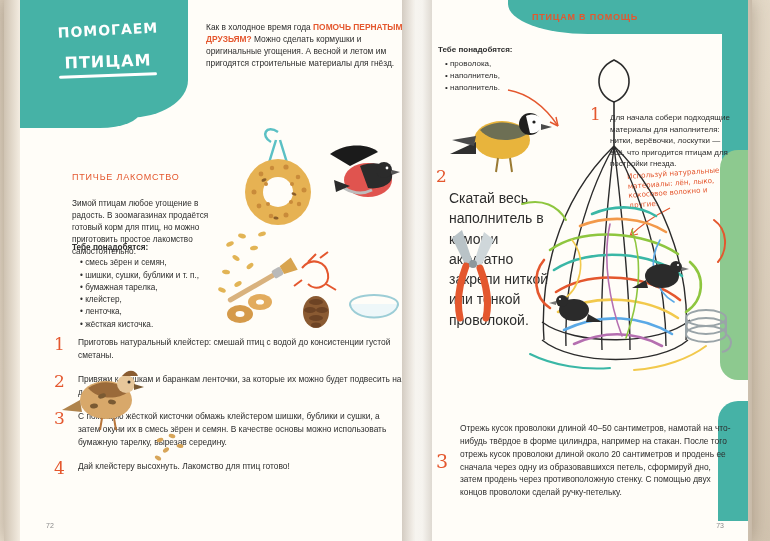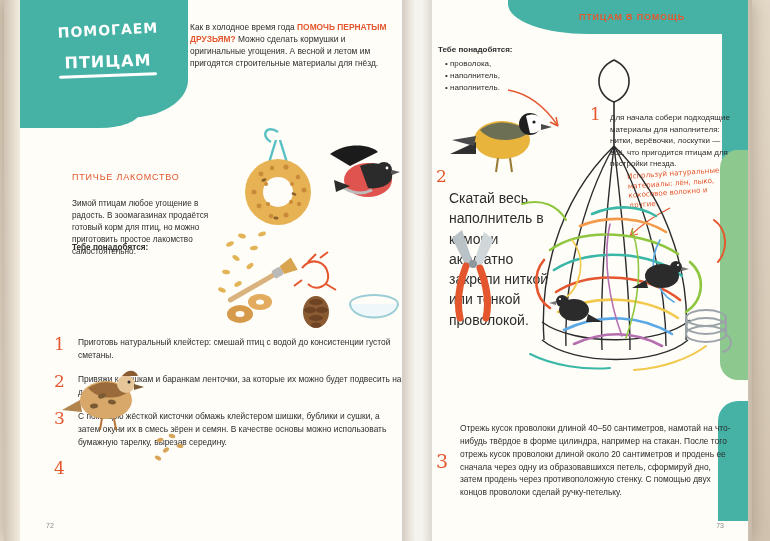--- a/index.html
+++ b/index.html
@@ -78,21 +78,21 @@
     color:#fff;text-align:center;
     font-family:"DejaVu Sans", sans-serif;
   }
   .title-line1{font-size:14px;letter-spacing:1px;font-weight:bold;transform:rotate(-3deg);}
   .title-line2{font-size:16px;letter-spacing:1px;font-weight:bold;margin-top:14px;transform:rotate(-2deg);}
   .title-underline{
     width:98px;height:3px;background:#fff;margin:3px auto 0;border-radius:2px;transform:rotate(-2deg);
   }
 
   .intro{
-    position:absolute;left:170px;top:22px;width:206px;
+    position:absolute;left:186px;top:22px;width:206px;
     font-size:8.4px;line-height:1.42;color:#2d2d2d;
   }
   .hl{color:#e4572e;font-weight:bold;}
 
   .sec-title{
     color:#e4572e;font-weight:normal;font-size:9px;letter-spacing:.8px;
   }
   .body-txt{font-size:8.2px;line-height:1.45;color:#2d2d2d;}
 
   .lblock1{position:absolute;left:52px;top:172px;width:142px;}
@@ -109,21 +109,21 @@
     width:24px;flex:none;line-height:1;
   }
   .step .txt{font-size:8.4px;line-height:1.5;color:#2d2d2d;}
 
   .pg-left{position:absolute;left:26px;bottom:12px;font-size:7px;color:#8a8a8a;}
   .pg-right{position:absolute;right:24px;bottom:12px;font-size:7px;color:#8a8a8a;}
 
   
   .rtitle{
     position:absolute;left:100px;top:12px;width:200px;
-    color:#e4572e;font-weight:bold;font-size:9px;letter-spacing:.8px;text-align:center;
+    color:#e4572e;font-weight:bold;font-size:9px;letter-spacing:.8px;
   }
   .rintro{
     position:absolute;left:100px;top:26px;width:196px;
     font-size:8.2px;line-height:1.45;color:#2d2d2d;
   }
   .rneeds{
     position:absolute;left:6px;top:44px;width:84px;
     font-size:8px;line-height:1.5;color:#2d2d2d;
   }
   .rneeds ul{margin:2px 0 0 0;padding-left:7px;list-style:none;}
@@ -212,20 +212,28 @@
         <path d="M14 44 L30 50 L16 56 Z" fill="#2b2b2b"></path>
       </svg>
 
       <div class="lblock1">
         <div class="sec-title">ПТИЧЬЕ ЛАКОМСТВО</div>
         <div class="body-txt">Зимой птицам любое угощение в радость. В зоомагазинах продаётся готовый корм для птиц, но можно приготовить простое лакомство самостоятельно.</div>
       </div>
 
       <div class="needs">
         <div class="lead">Тебе понадобятся:</div>
+        <ul>
+          <li>смесь зёрен и семян,</li>
+          <li>шишки, сушки, бублики и т. п.,</li>
+          <li>бумажная тарелка,</li>
+          <li>клейстер,</li>
+          <li>ленточка,</li>
+          <li>жёсткая кисточка.</li>
+        </ul>
       </div>
 
       <svg class="abs" style="left:196px;top:228px;" width="190" height="104" viewBox="0 0 190 104">
         <g fill="#e2b455">
           <ellipse cx="14" cy="16" rx="4" ry="2.2" transform="rotate(-25 14 16)"></ellipse>
           <ellipse cx="26" cy="8" rx="4" ry="2.2" transform="rotate(15 26 8)"></ellipse>
           <ellipse cx="38" cy="20" rx="4" ry="2.2" transform="rotate(-10 38 20)"></ellipse>
           <ellipse cx="20" cy="30" rx="4" ry="2.2" transform="rotate(35 20 30)"></ellipse>
           <ellipse cx="34" cy="38" rx="4" ry="2.2" transform="rotate(-40 34 38)"></ellipse>
           <ellipse cx="10" cy="44" rx="4" ry="2.2" transform="rotate(10 10 44)"></ellipse>
@@ -277,20 +285,21 @@
         <div class="step">
           <div class="num">2</div>
           <div class="txt">Привяжи к шишкам и баранкам ленточки, за которые их можно будет подвесить на дерево.</div>
         </div>
         <div class="step">
           <div class="num">3</div>
           <div class="txt">С помощью жёсткой кисточки обмажь клейстером шишки, бублики и сушки, а затем окуни их в смесь зёрен и семян. В качестве основы можно использовать бумажную тарелку, вырезав середину.</div>
         </div>
         <div class="step">
           <div class="num">4</div>
+          <div class="txt">Дай клейстеру высохнуть. Лакомство для птиц готово!</div>
         </div>
       </div>
 
       <svg class="abs" style="left:38px;top:356px;" width="94" height="82" viewBox="0 0 94 82">
         <ellipse cx="48" cy="44" rx="26" ry="19" fill="#d8a86a"></ellipse>
         <path d="M30 32 C44 22 62 26 70 36 C60 44 40 44 30 32 Z" fill="#9a6a3a"></path>
         <circle cx="68" cy="28" r="9" fill="#e7c79a"></circle>
         <circle cx="71" cy="26" r="1.5" fill="#2b2b2b"></circle>
         <path d="M76 28 L86 31 L76 34 Z" fill="#7a5a33"></path>
         <path d="M64 20 C70 12 78 14 80 20" fill="#8a5c31"></path>

